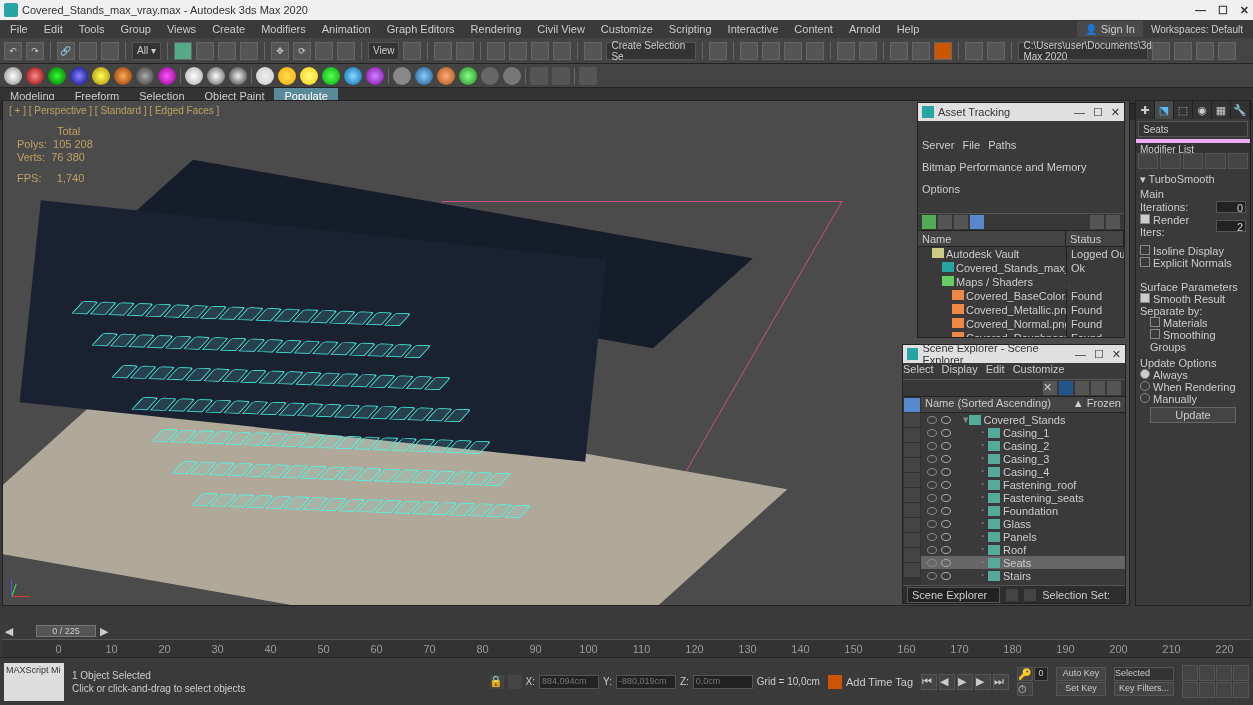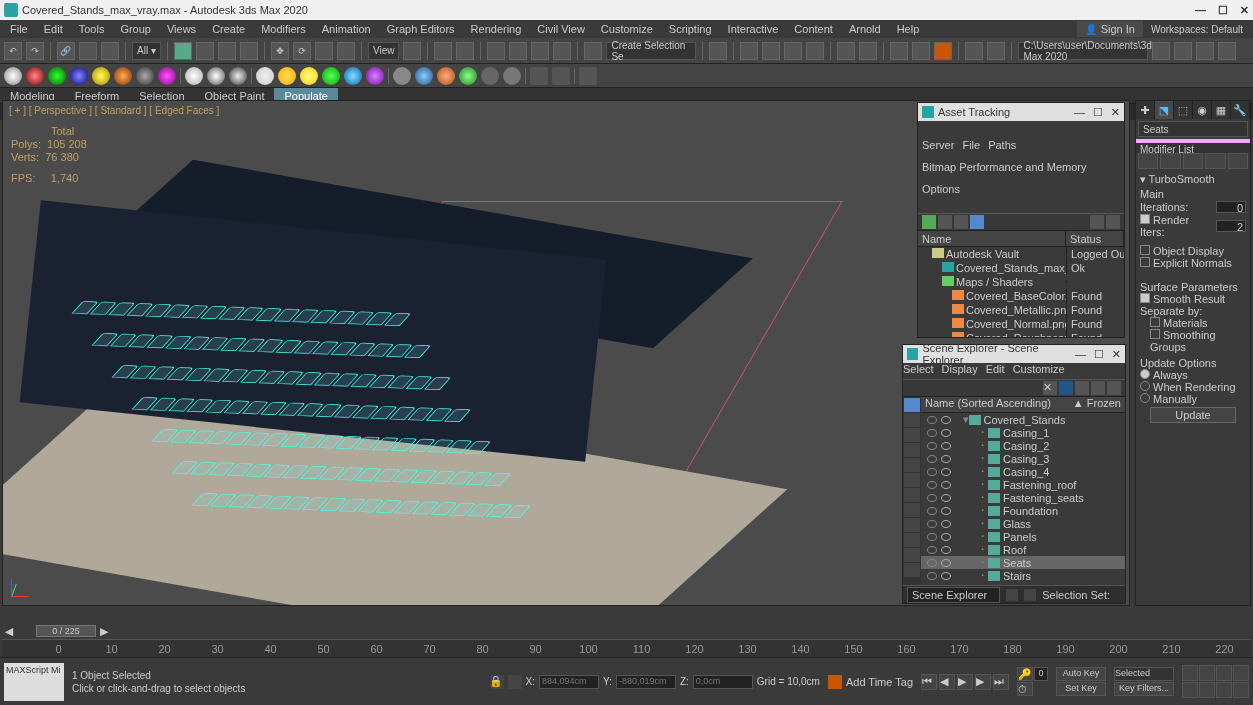--- a/index.html
+++ b/index.html
@@ -31,21 +31,21 @@
 
 .ribbon-tabs { height: 16px; background: #333; display: flex; align-items: center; font-size: 10px; border-bottom: 1px solid #222; }
 .ribbon-tabs .tab { padding: 2px 10px; cursor: pointer; }
 .ribbon-tabs .tab.active { background: #5a8a9a; color: #fff; }
 .ribbon-sub { height: 16px; background: #2a2a2a; display: flex; align-items: center; font-size: 10px; }
 .ribbon-sub .sub { padding: 2px 8px; cursor: pointer; border-right: 1px solid #444; }
 
 
 .viewport { position: absolute; top: 100px; left: 2px; width: 1128px; height: 506px; background: #4b4b4b; border: 1px solid #222; }
 .viewport .label { position: absolute; top: 4px; left: 6px; color: #c0a060; font-size: 10px; }
-.viewport .stats { position: absolute; top: 24px; left: 8px; color: #c0a060; font-size: 10px; line-height: 13px; }
+.viewport .stats { position: absolute; top: 24px; left: 14px; color: #c0a060; font-size: 10px; line-height: 13px; }
 .viewport .axis { position: absolute; bottom: 8px; left: 8px; width: 30px; height: 30px; }
 .viewport .axis .x { position:absolute; left:0; bottom:0; width:18px; height:1px; background:#e33; }
 .viewport .axis .y { position:absolute; left:0; bottom:0; width:1px; height:14px; background:#3e3; transform: rotate(20deg); transform-origin: bottom; }
 .viewport .axis .z { position:absolute; left:0; bottom:0; width:1px; height:18px; background:#55e; }
 
 
 .scene-render { position:absolute; inset:0; overflow:hidden; }
 .ground { position:absolute; left:30px; top:330px; width:660px; height:170px; background:#b0a898; transform: skew(-48deg, 10deg); }
 .stand-back { position:absolute; left:30px; top:130px; width:560px; height:200px; background:#1a2232; transform: skew(-10deg, 10deg) rotate(-4deg); }
 .stand-top  { position:absolute; left:140px; top:108px; width:560px; height:90px; background:#151d2a; transform: skew(-48deg, 10deg); }
@@ -684,21 +684,21 @@
     <div>Main</div>
     <div class="fld">
         <span>Iterations:</span>
         <span class="num">0</span>
       </div>
     <div class="fld">
         <span><span class="chk" style="background:#ccc"></span><span>Render Iters:</span></span>
         <span class="num">2</span>
       </div>
     <div style="height:6px;"></div>
-    <div><span class="chk"></span><span>Object Display</span></div>
+    <div><span class="chk"></span><span>Isoline Display</span></div>
     <div><span class="chk"></span><span>Explicit Normals</span></div>
     <div style="margin-top:12px;">Surface Parameters</div>
     <div><span class="chk" style="background:#ccc"></span><span>Smooth Result</span></div>
     <div>Separate by:</div>
     <div style="padding-left:10px;"><span class="chk"></span><span>Materials</span></div>
     <div style="padding-left:10px;"><span class="chk"></span><span>Smoothing Groups</span></div>
     <div style="margin-top:4px;">Update Options</div>
     <div><span class="chk" style="border-radius:50%;background:#ccc"></span><span>Always</span></div>
     <div><span class="chk" style="border-radius:50%;"></span><span>When Rendering</span></div>
     <div><span class="chk" style="border-radius:50%;"></span><span>Manually</span></div>

